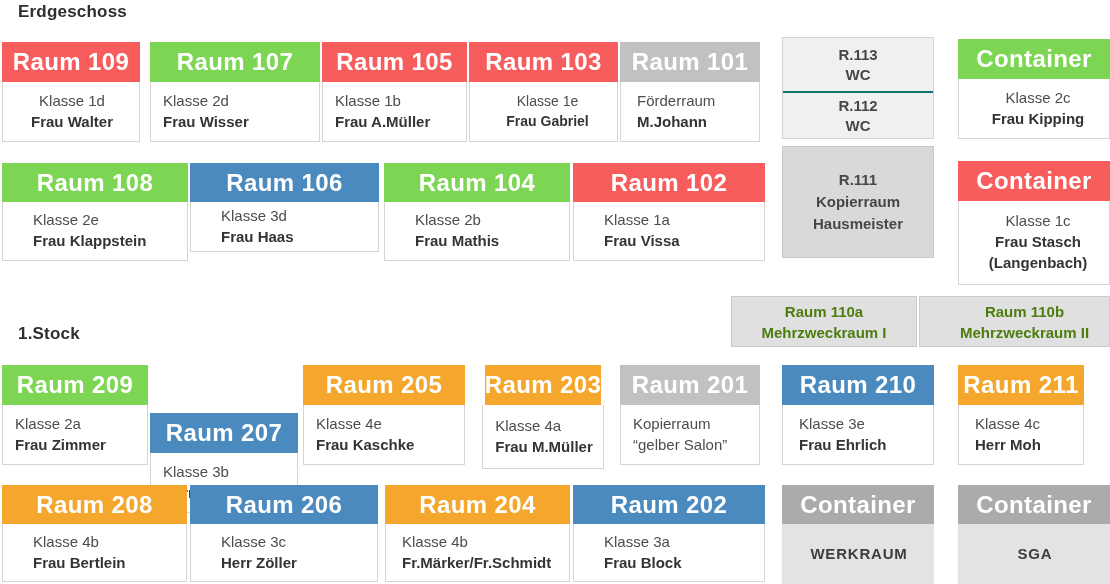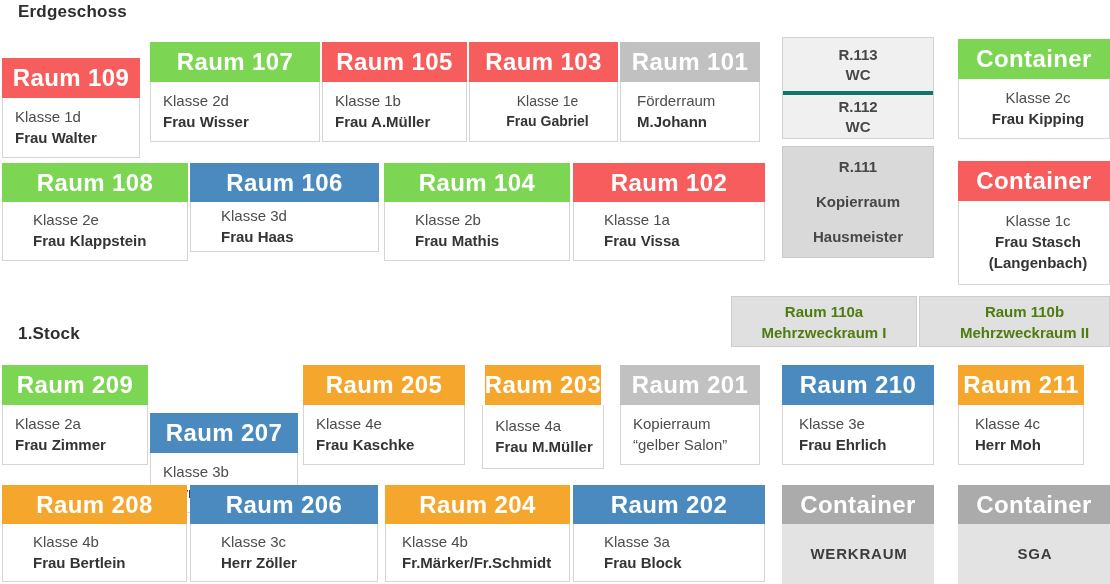--- a/index.html
+++ b/index.html
@@ -36,40 +36,40 @@
     font-weight:700;color:#3d3d3d;letter-spacing:.8px;}
   .graybox{
     position:absolute;background:#f0f0f0;border:1px solid #d2d2d2;
     display:flex;flex-direction:column;box-sizing:border-box;
   }
   .graycell{
     flex:1;display:flex;flex-direction:column;align-items:center;justify-content:center;
     font-weight:700;font-size:15px;color:#474747;line-height:1.3;text-align:center;
   }
   .graycell.top{flex:0 0 53px;}
-  .graycell + .graycell{border-top:4px solid #0f766e;}
+  .graycell + .graycell{border-top:2px solid #0f766e;}
   .r111{
     position:absolute;background:#d9d9d9;border:1px solid #c9c9c9;box-sizing:border-box;
     display:flex;flex-direction:column;align-items:center;justify-content:center;
-    font-weight:700;font-size:15px;color:#474747;line-height:1.45;text-align:center;gap:13px;
+    font-weight:700;font-size:15px;color:#474747;line-height:1.45;text-align:center;
   }
   .mz{
     position:absolute;background:#e0e0e0;border:1px solid #cccccc;box-sizing:border-box;
     display:flex;flex-direction:column;align-items:center;justify-content:center;
     font-weight:700;font-size:15px;color:#4d7c0f;line-height:1.4;text-align:center;
   }
 </style>
 </head>
 <body>
 
 <div class="canvas">
 
   <div class="floor-title" style="left:18px;top:2px;">Erdgeschoss</div>
 
-  <div class="card" style="left:2px;top:58px;width:138px;height:100px;">
+  <div class="card" style="left:2px;top:42px;width:138px;height:100px;text-align:center;">
     <div class="hdr" data-color="red">Raum 109</div>
     <div class="bod">
       <div>Klasse 1d</div>
       <div class="l2">Frau Walter</div>
     </div>
   </div>
 
   <div class="card" style="left:150px;top:42px;width:170px;height:100px;">
     <div class="hdr" data-color="green">Raum 107</div>
     <div class="bod">

